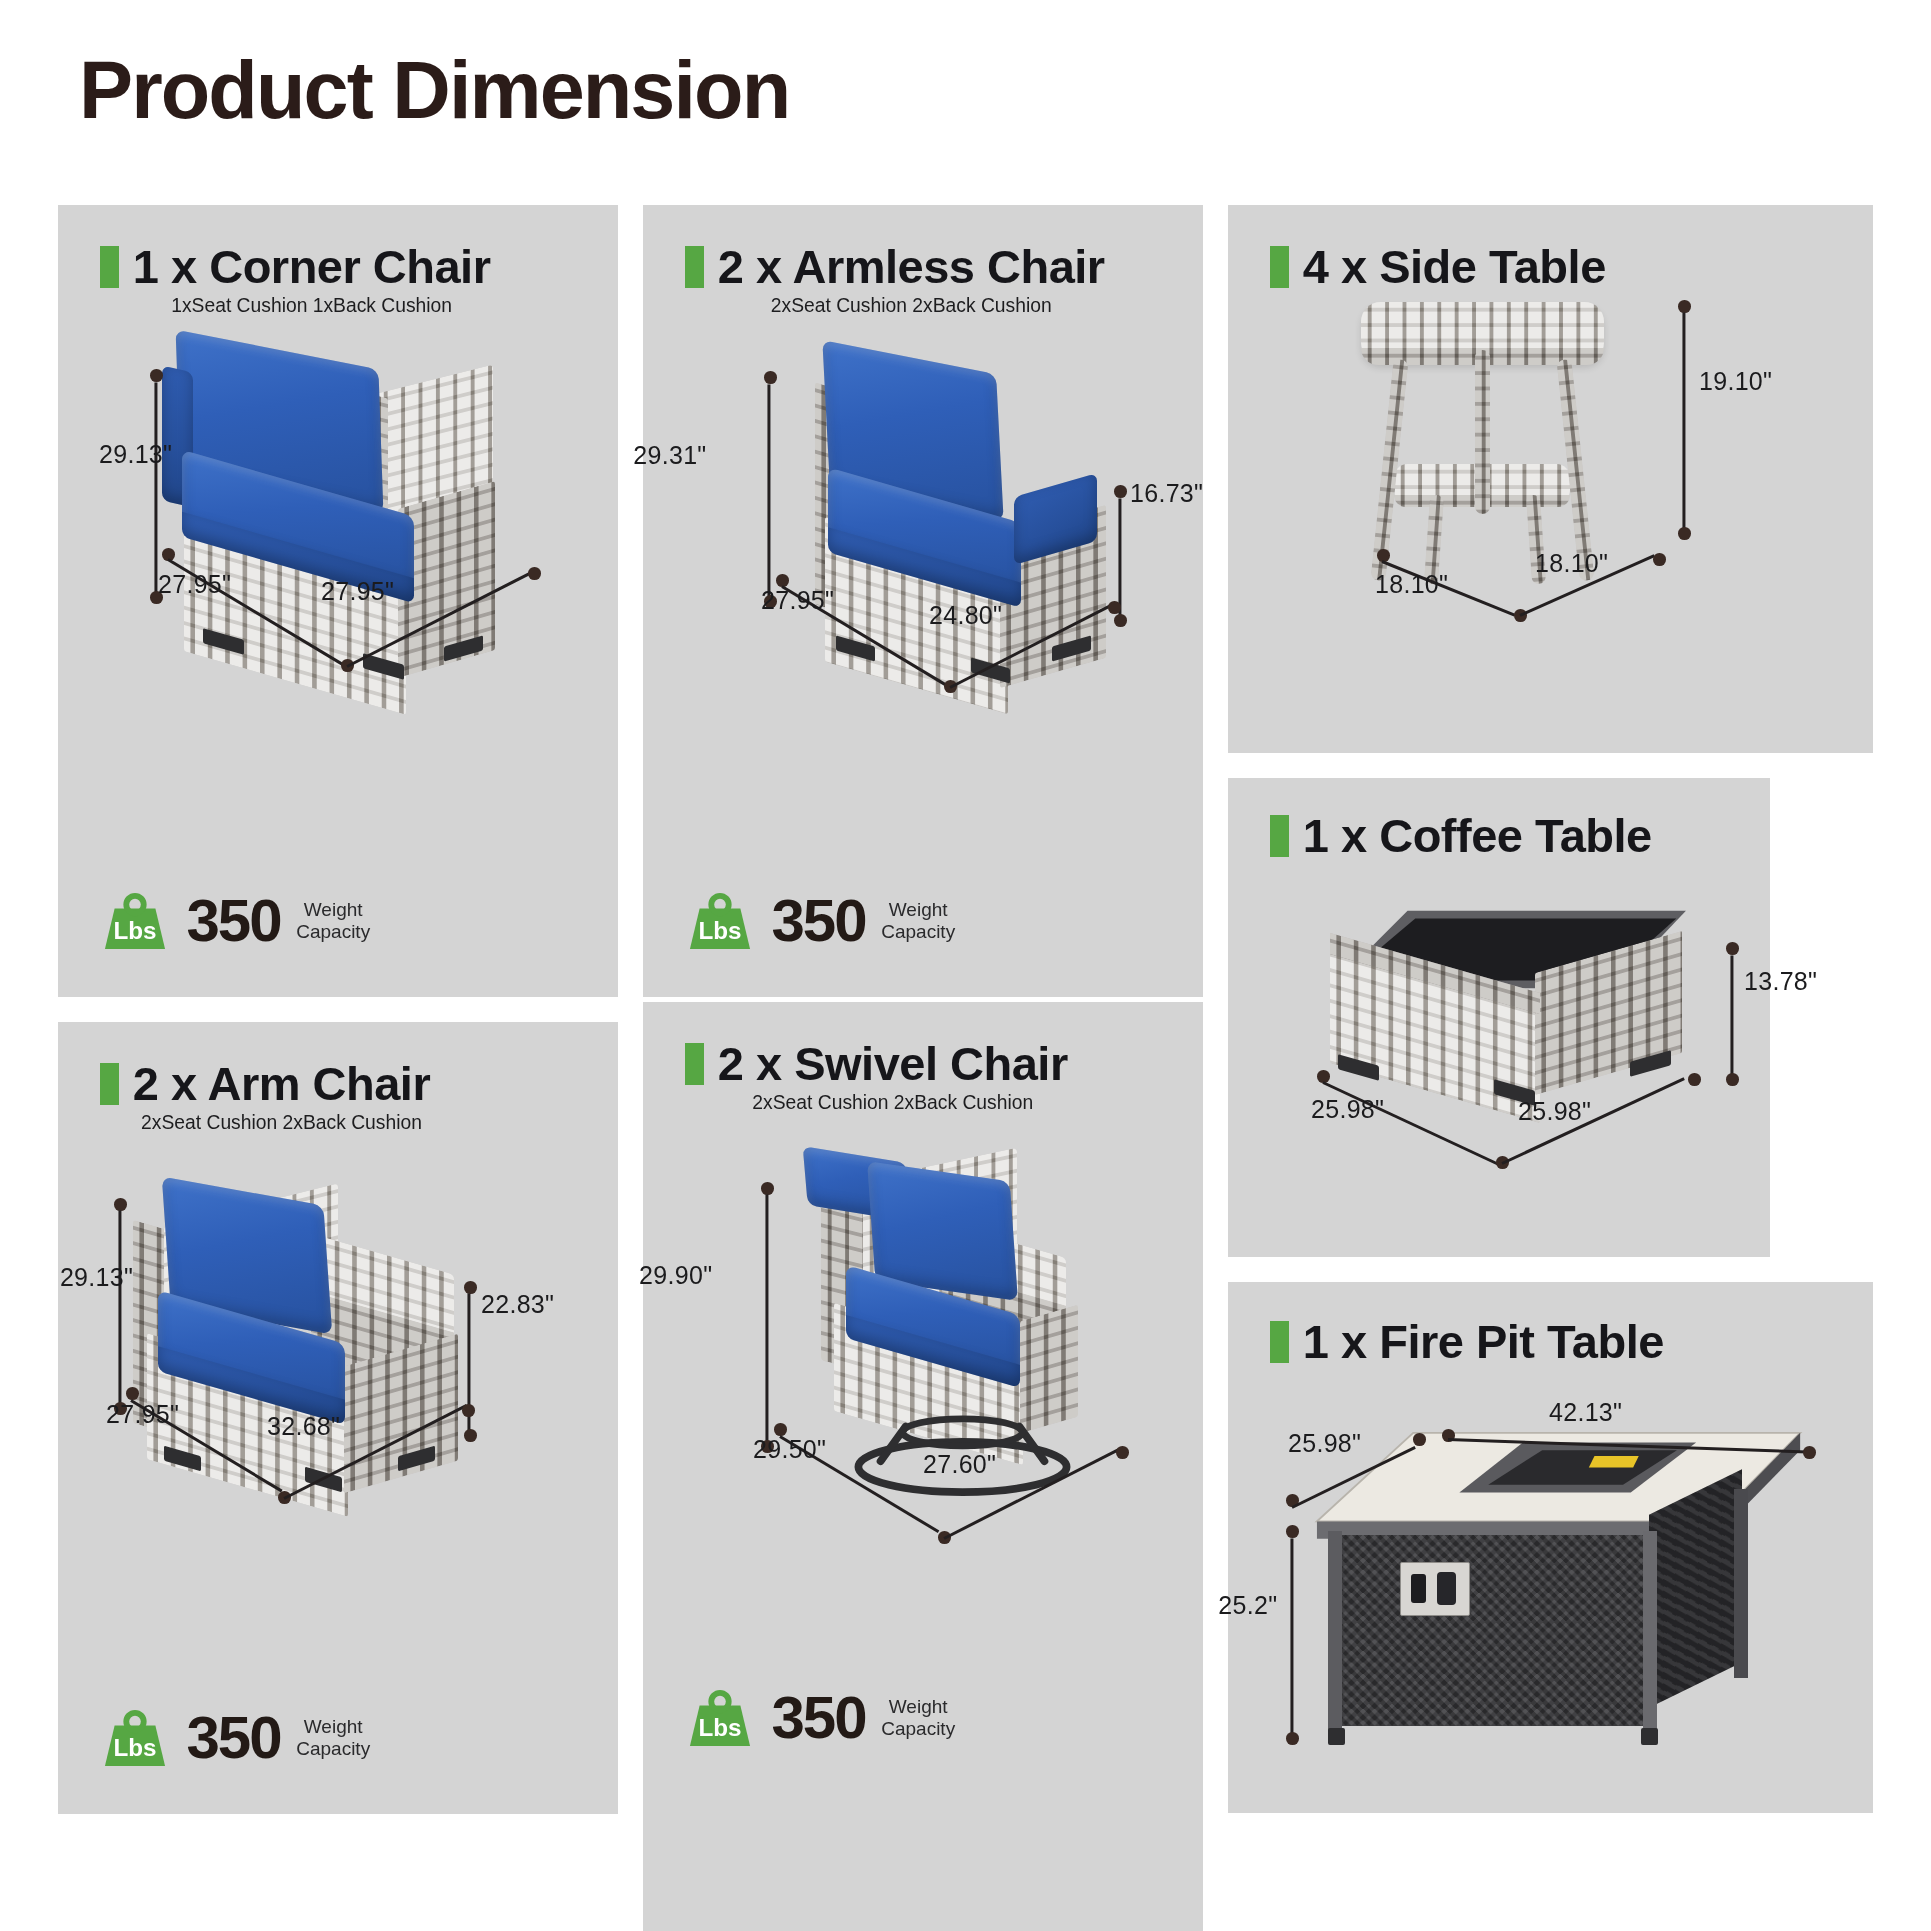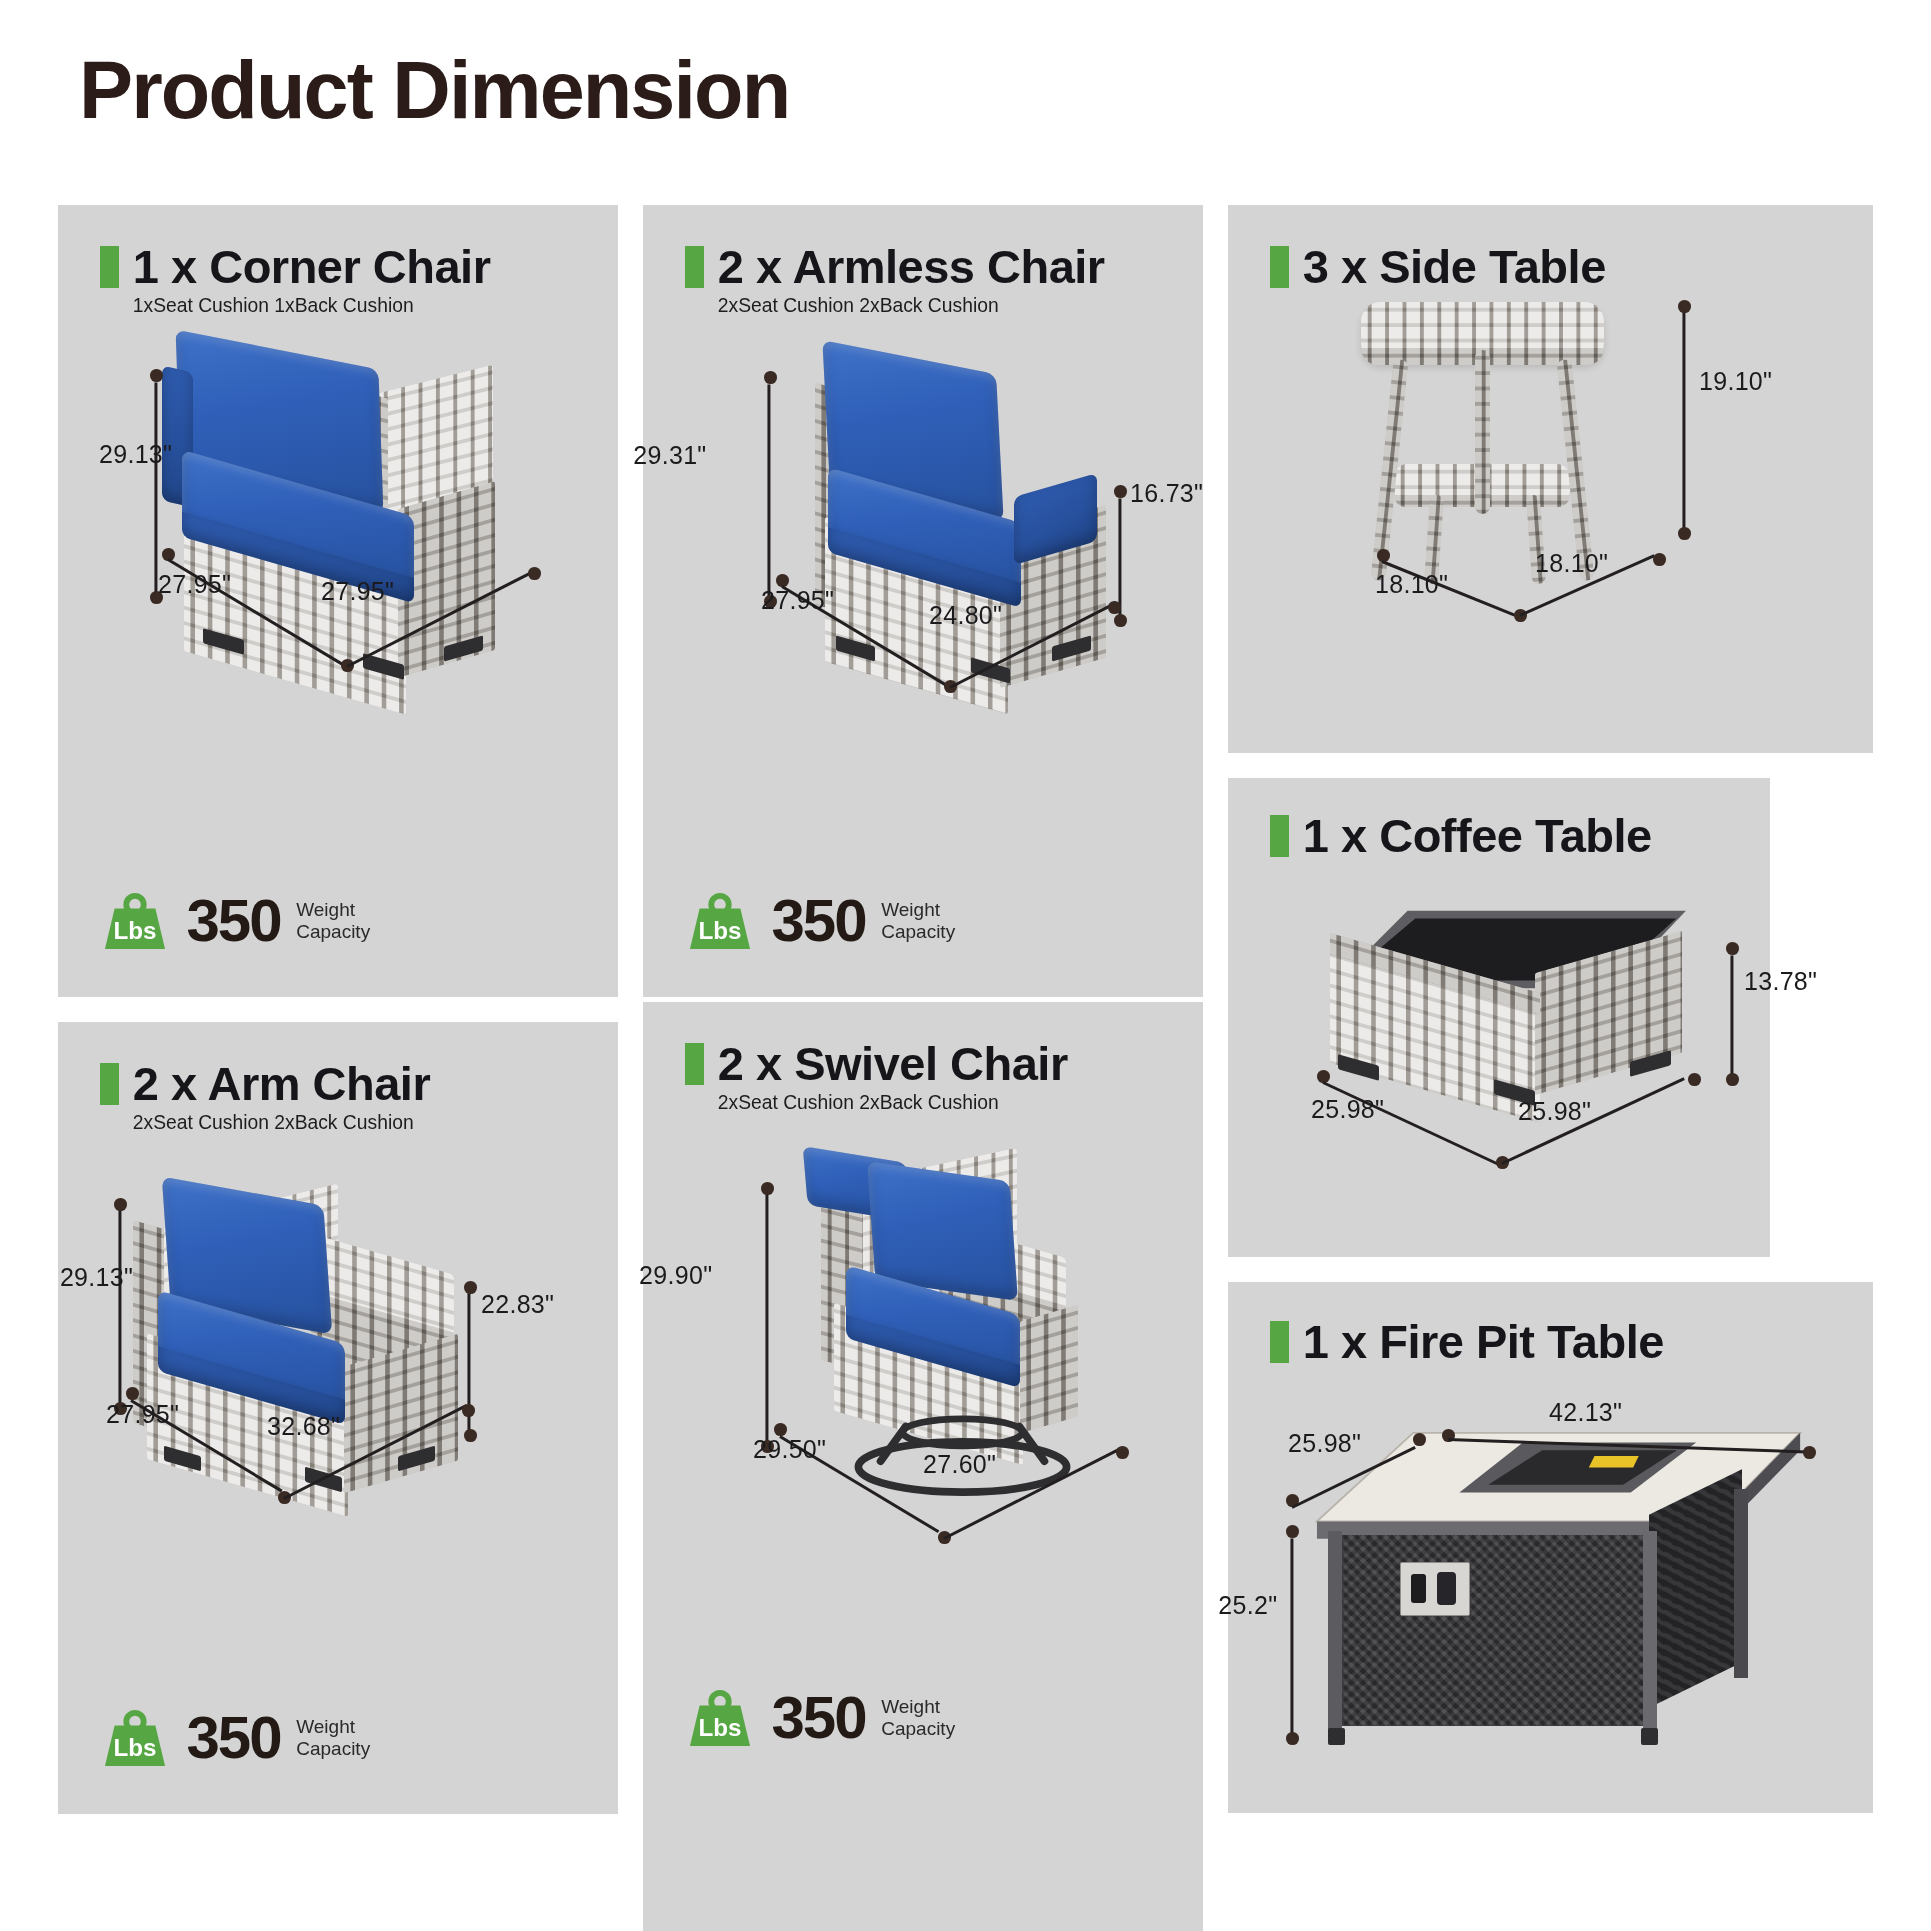--- a/index.html
+++ b/index.html
@@ -2,21 +2,21 @@
 <html><head>
 <meta charset="utf-8">
 <style>
   * { box-sizing: border-box; margin:0; padding:0; }
   html,body{
     width:1931px; height:1931px;
     background:#ffffff;
     font-family:"Liberation Sans", sans-serif;
     overflow:hidden;
   }
-  .page{ position:relative; width:1931px; height:1931px; }
+  .page{ position:relative; width:1931px; height:1931px;text-align:center; }
 
   
   .title{
     position:absolute; left:79px; top:50px;
     font-size:81px; font-weight:bold; letter-spacing:-1.9px;
     color:#2b1c19; line-height:1;
     white-space:nowrap;
   }
 
   
@@ -368,21 +368,21 @@
         <div>Capacity</div>
       </div>
     </div>
   </div>
 
   <div class="panel" id="panel-side">
 
     <div class="phead" style="left:42px; top:37px;">
       <div class="accent"></div>
       <div class="htxt">
-        <div class="htitle">3 x Side Table</div>
+        <div class="htitle">4 x Side Table</div>
       </div>
     </div>
 
     <div class="art" style="left:0; top:0; width:645px; height:548px;">
 
       <div class="wicker" style="position:absolute; left:133px; top:97px; width:243px; height:60px; transform:skewX(0deg); border-radius:19.3px; box-shadow:0 5.8px 7.7px rgba(0,0,0,.12);"></div>
       <div class="wicker-d" style="position:absolute; left:133px; top:143px; width:243px; height:17.4px; border-radius:0 0 19.3px 19.3px;"></div>
 
       <div class="wicker" style="position:absolute; left:166px; top:259px; width:176px; height:39px; border-radius:13.5px;"></div>
       <div class="wicker-d" style="position:absolute; left:166px; top:290px; width:176px; height:11.6px; border-radius:0 0 13.5px 13.5px;"></div>

